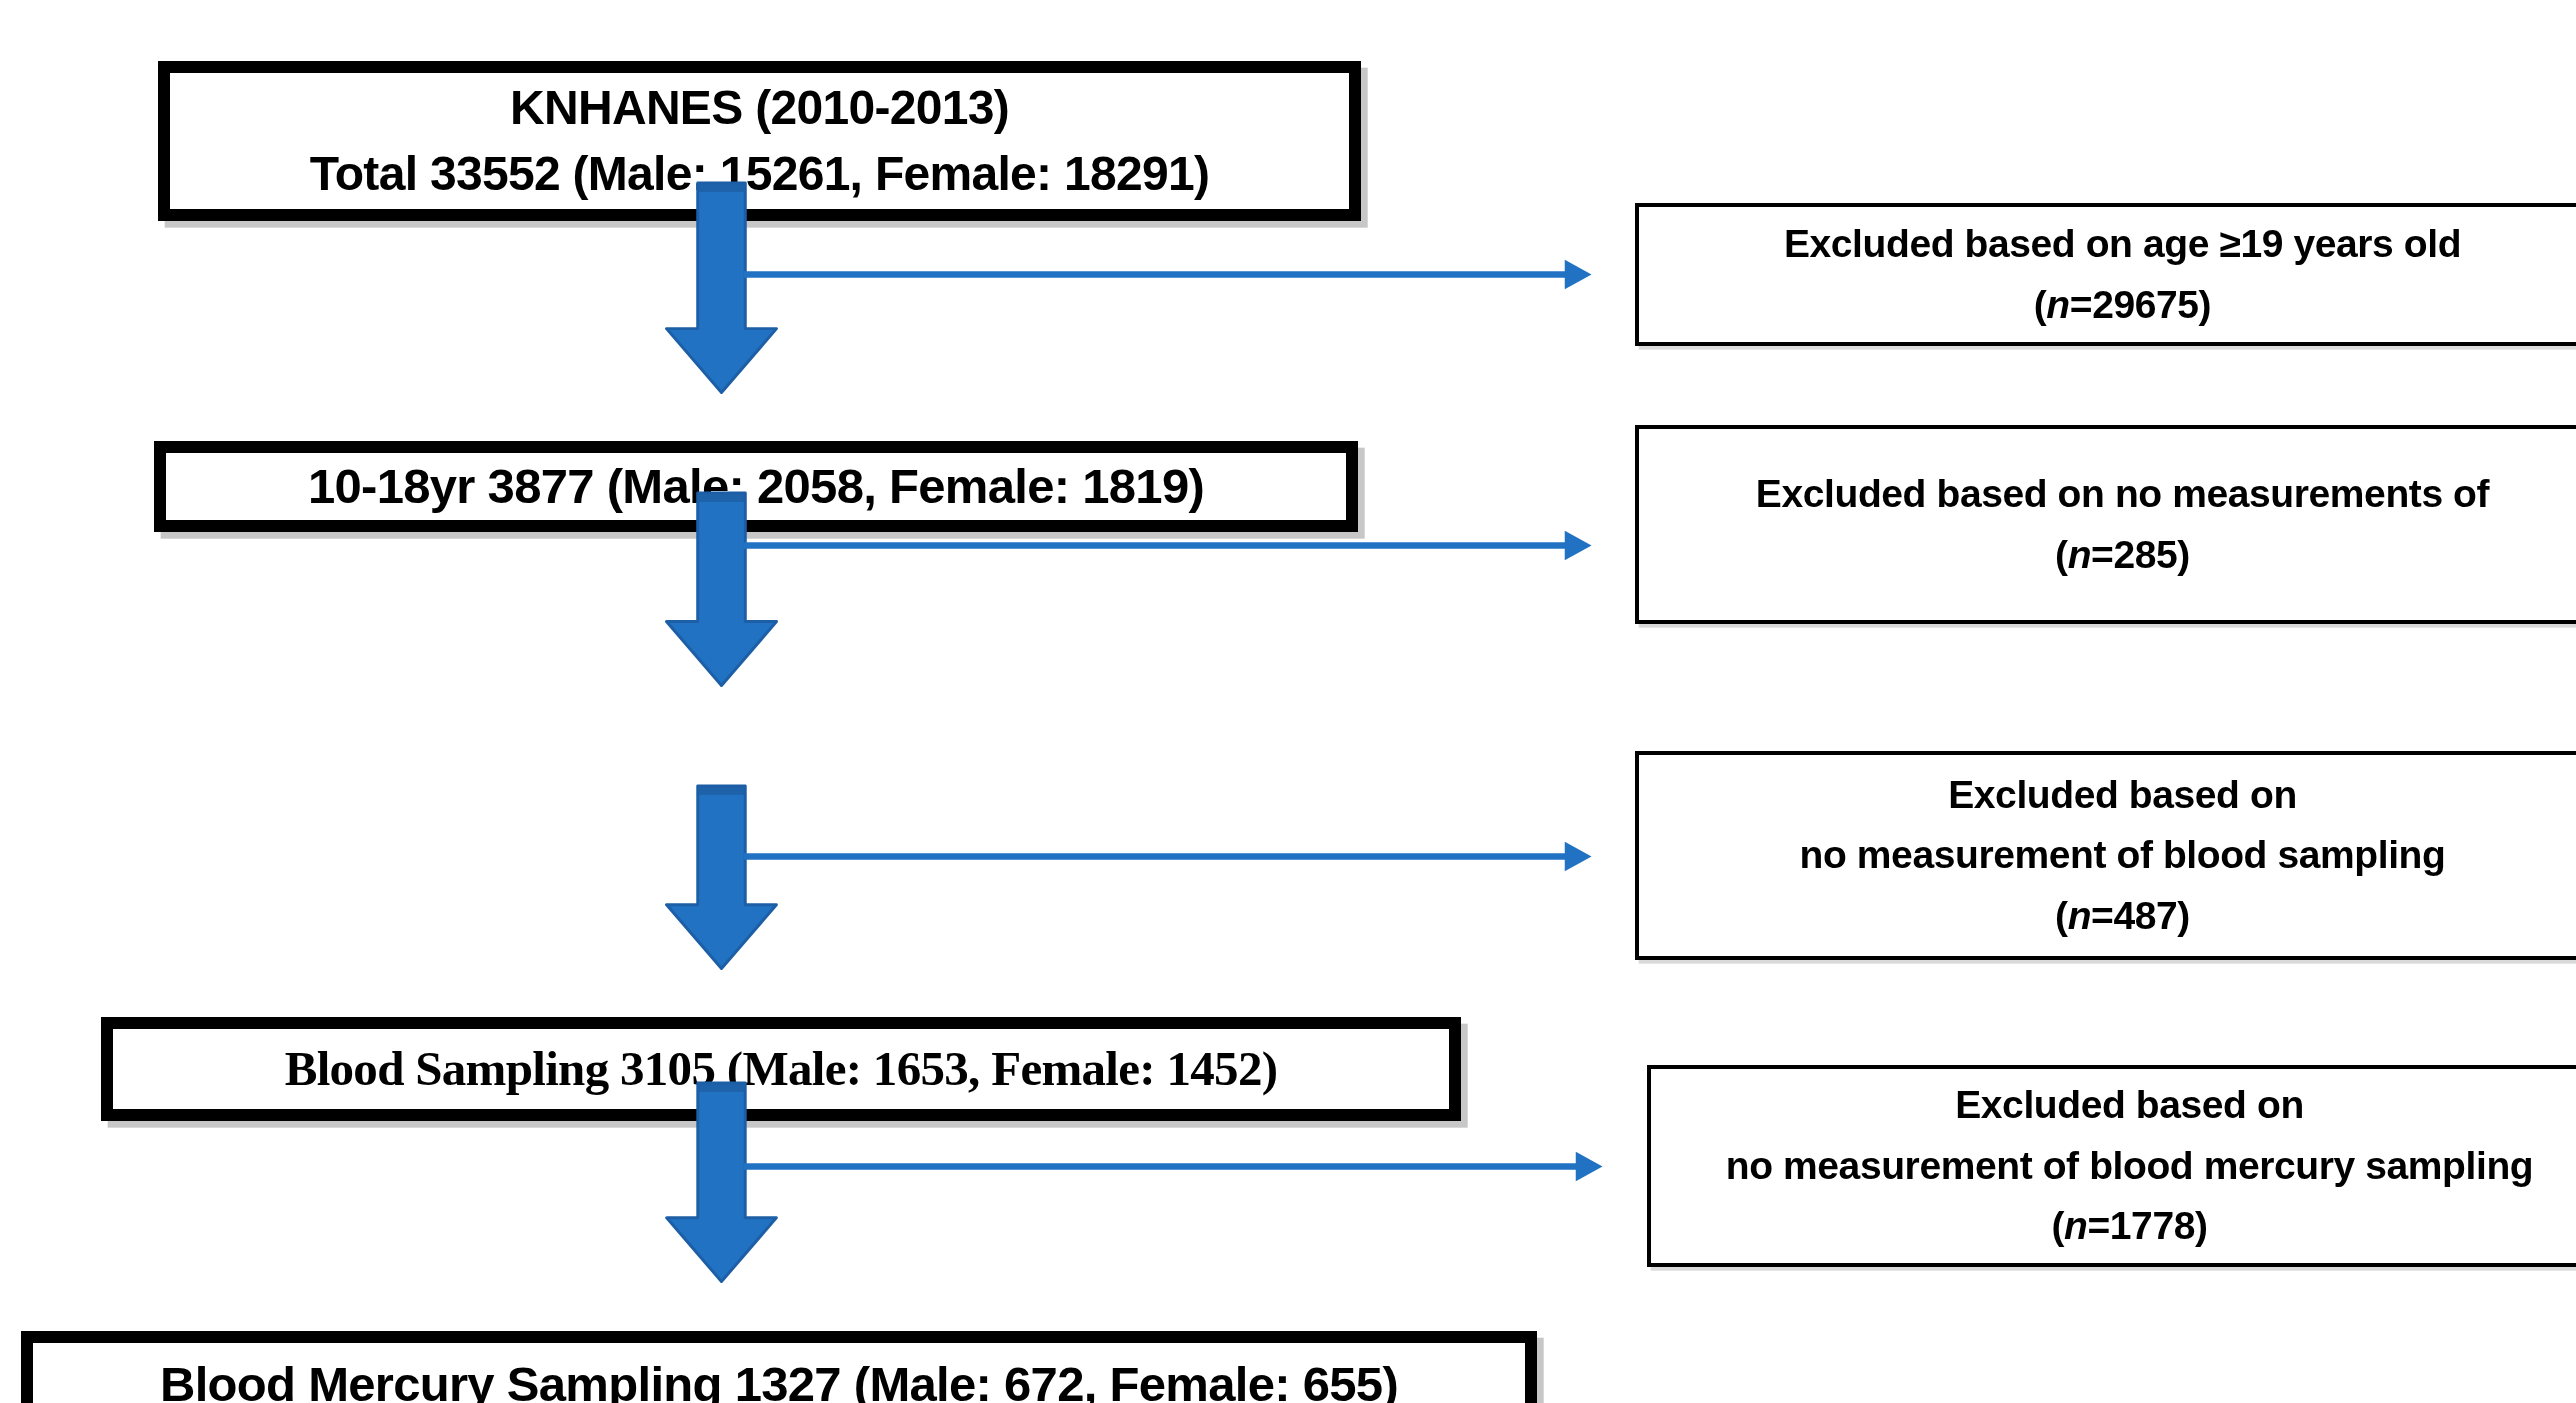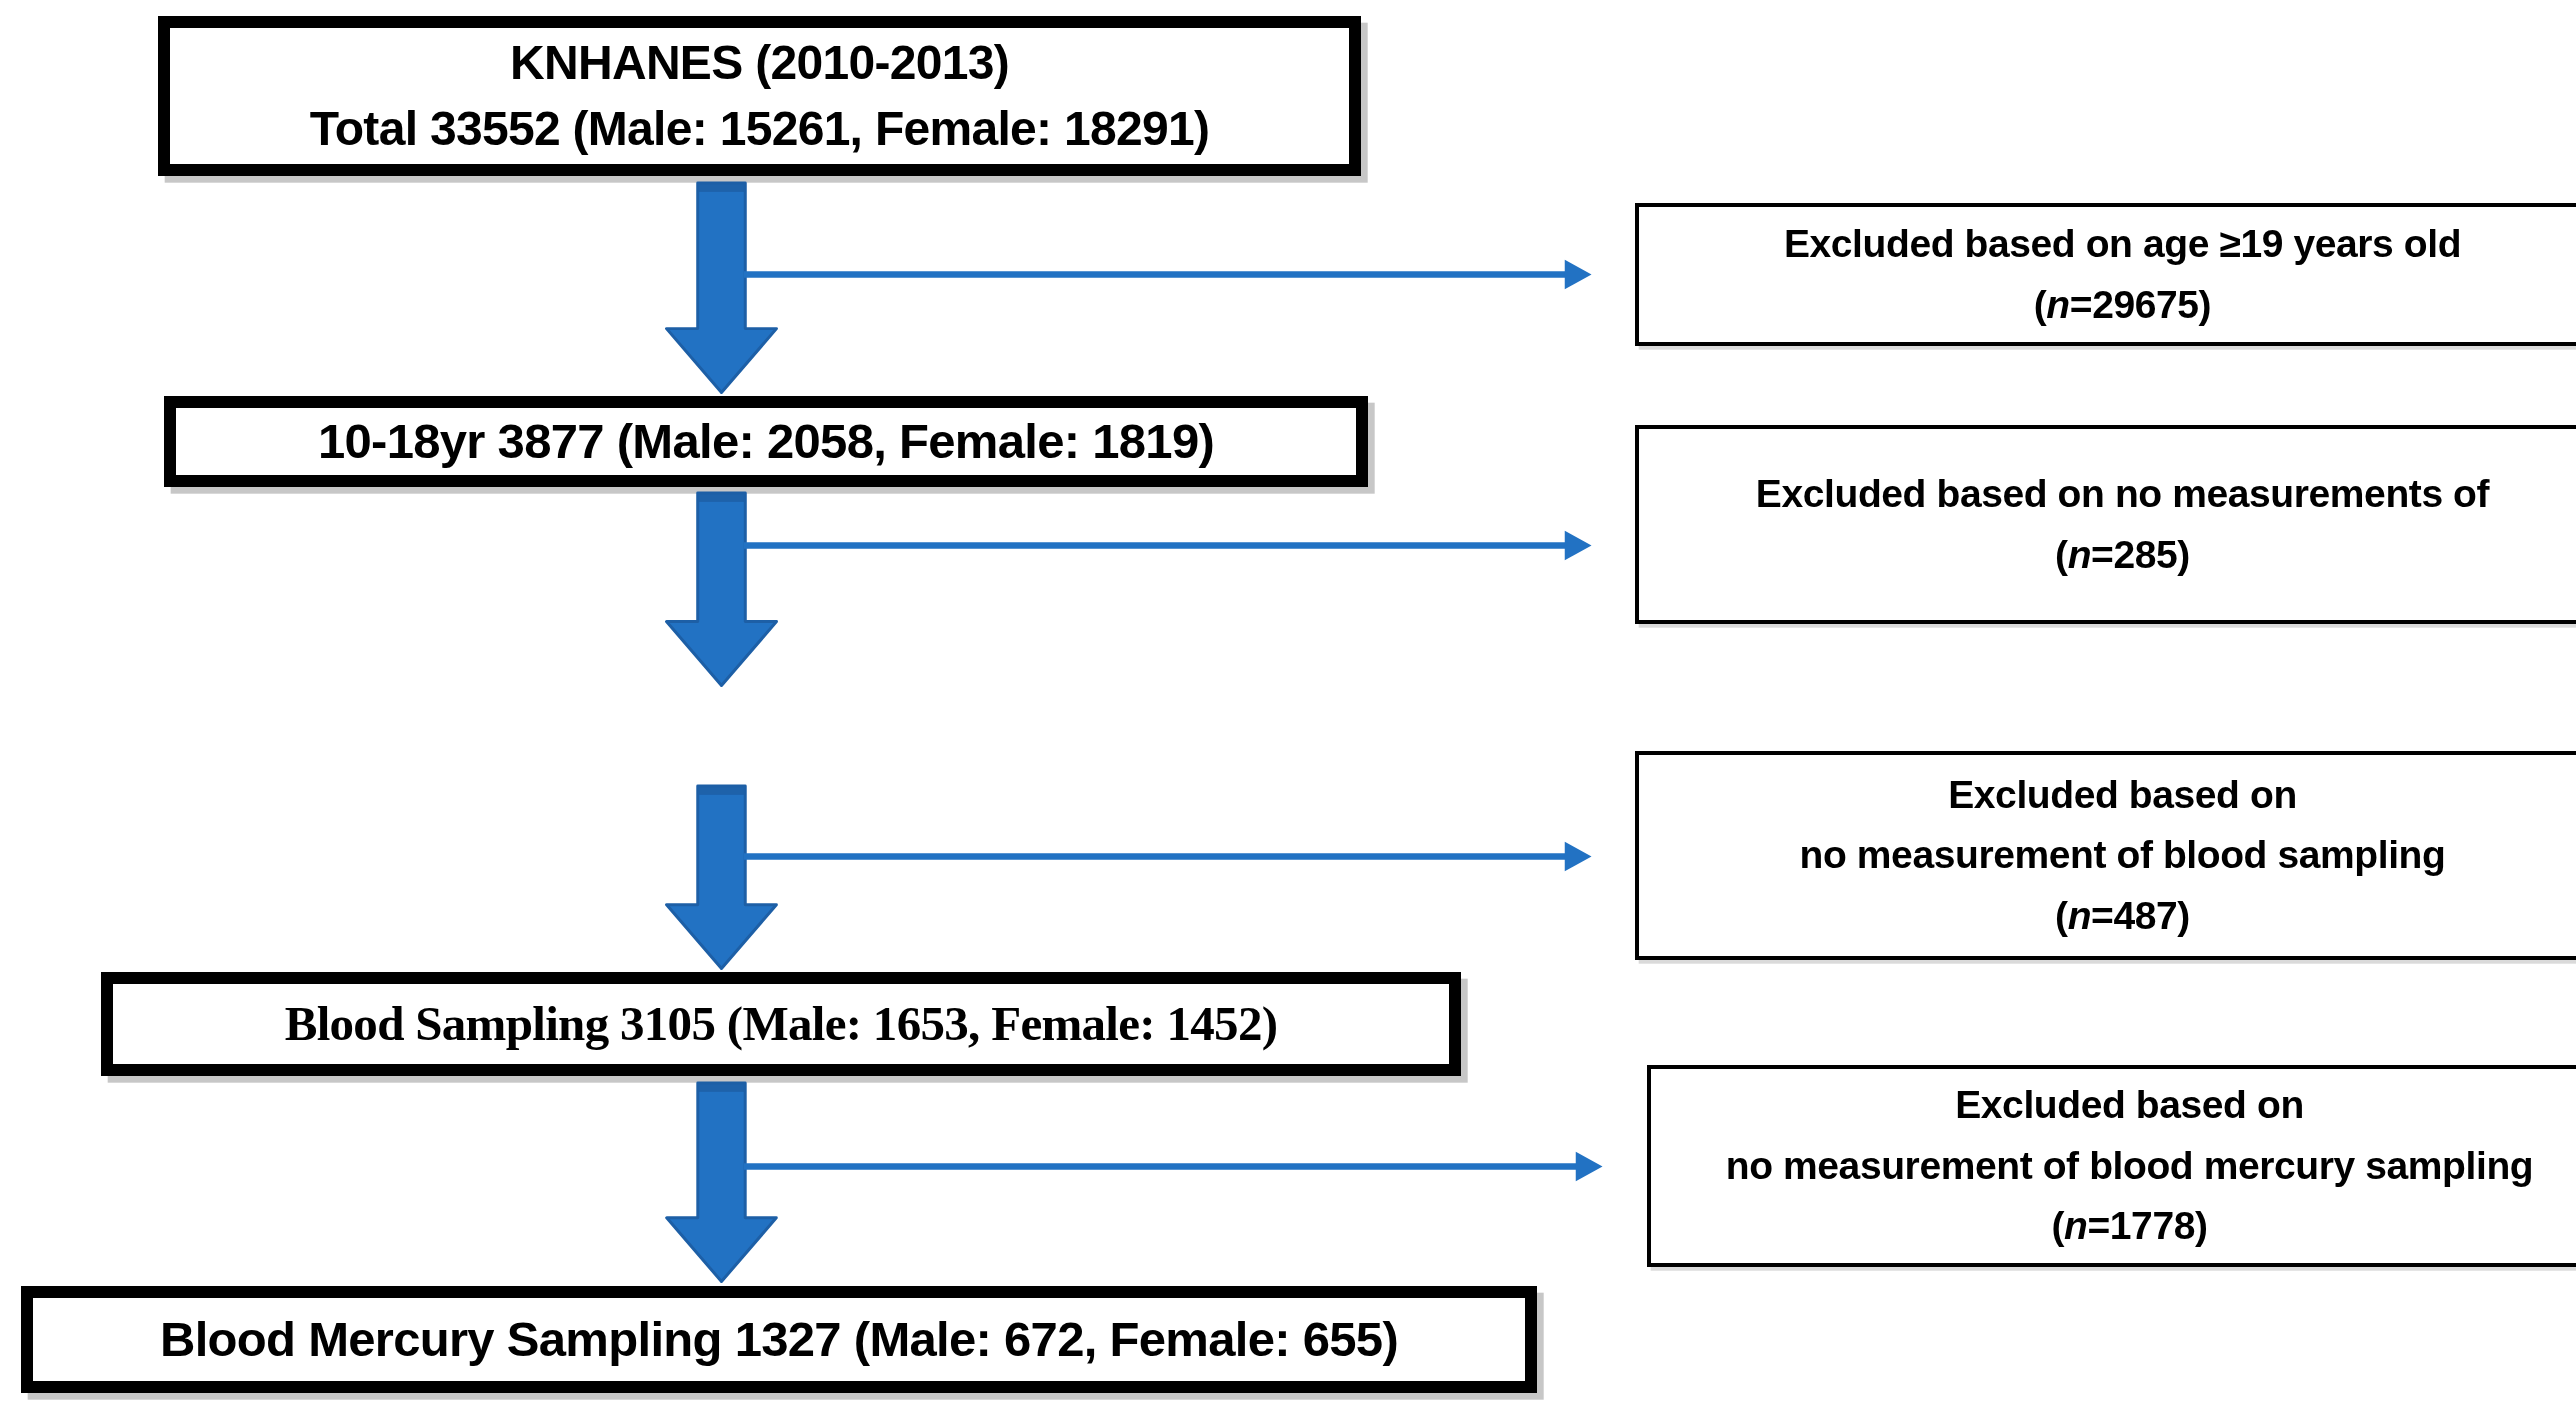--- a/index.html
+++ b/index.html
@@ -23,20 +23,21 @@
     border: 12px solid #000000;
     box-shadow: 6.7px 6.7px 0 rgba(130,130,130,0.45);
     display: flex;
     flex-direction: column;
     align-items: center;
     justify-content: center;
     text-align: left;
     color: #000000;
     font-weight: bold;
     letter-spacing: -0.7px;
+    margin-top: 45px;
   }
   .main-box .line {
     font-size: 48px;
     line-height: 1.38;
     white-space: nowrap;
   }
   .single .line { font-size: 49px; }
   
   .excl-box {
     position: absolute;
@@ -84,21 +85,21 @@
   <svg class="h-arrow" style="left:744px; top:252px;" width="849" height="45" viewBox="0 0 1143 60">
     <line x1="0" y1="30" x2="1107" y2="30" stroke="#2272C3" stroke-width="9"></line>
     <polygon points="1105,10 1141,30 1105,50" fill="#2272C3"></polygon>
   </svg>
 
   <div class="excl-box" style="left:1592px; top:203px; width:975px; height:143px;">
     <div class="line">Excluded based on age ≥19 years old</div>
     <div class="line"><span>(</span><span class="it">n</span><span>=29675)</span></div>
   </div>
 
-  <div class="main-box single" style="left:164px; top:396px; width:1204px; height:91px;">
+  <div class="main-box single" style="left:154px; top:396px; width:1204px; height:91px;">
     <div class="line">10-18yr 3877 (Male: 2058, Female: 1819)</div>
   </div>
 
   <svg class="v-arrow" style="left:662px; top:490px;" width="119" height="197" viewBox="0 0 160 265">
     <polygon points="48,4 112,4 112,177 154,177 80,263 6,177 48,177" fill="#2272C3" stroke="#1D5FA6" stroke-width="4" stroke-linejoin="round"></polygon>
     <rect x="48" y="4" width="64" height="12" fill="#1D5FA6" opacity="0.85"></rect>
   </svg>
 
   <svg class="h-arrow" style="left:744px; top:523px;" width="849" height="45" viewBox="0 0 1143 60">
     <line x1="0" y1="30" x2="1107" y2="30" stroke="#2272C3" stroke-width="9"></line>

